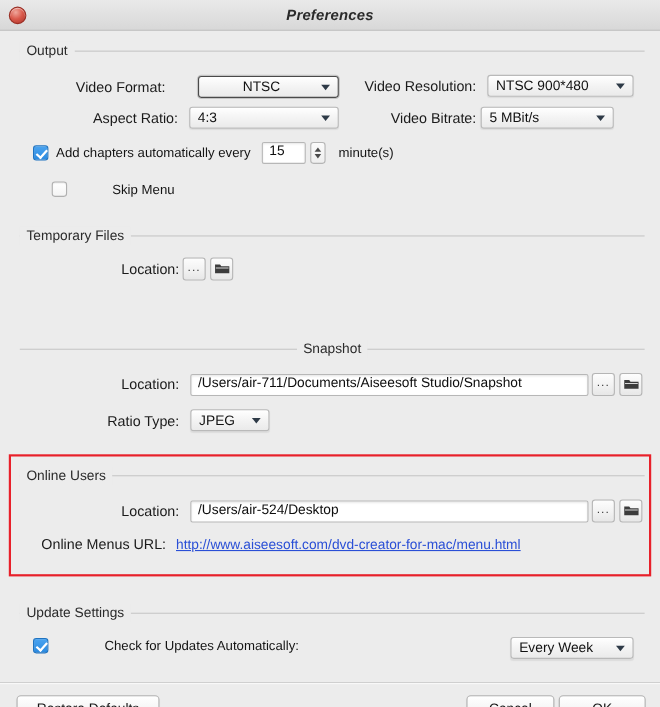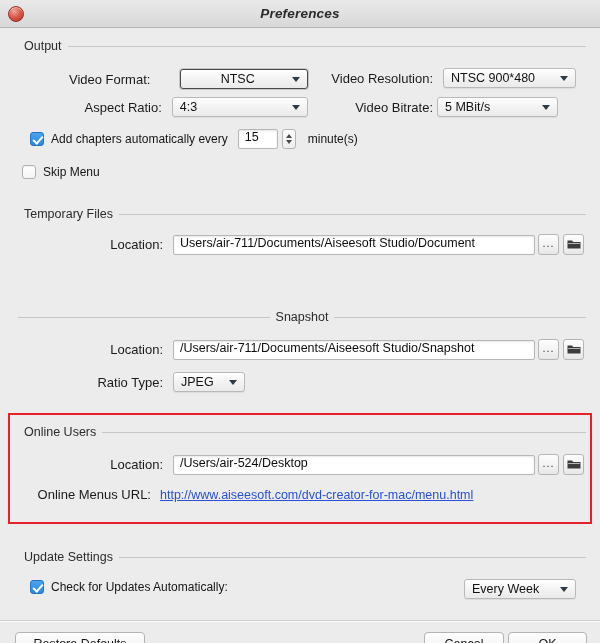--- a/index.html
+++ b/index.html
@@ -269,35 +269,32 @@
     <div class="textfield" style="width:40px; margin-left:10px;">
       <span>15</span>
     </div>
     <div class="stepper" style="margin-left:4px;">
       <span class="up"></span>
       <span class="dn"></span>
     </div>
     <span class="cblabel" style="margin-left:12px;">minute(s)</span>
   </div>
 
-  <div class="cbrow" style="top:137px; left:22px;">
+  <div class="cbrow" style="top:137px; left:47px;gap:34px;">
     <div class="cbox off"></div>
     <span class="cblabel">Skip Menu</span>
   </div>
 
   <div class="group" style="top:178px;">
     <div class="group-line"></div>
     <div class="group-title">Temporary Files</div>
   </div>
 
   <div class="row" style="top:206px; left:18px; right:14px;">
     <div class="lbl" style="width:145px;">Location:</div>
-    <div class="textfield" style="margin-left:10px; width:362px;">
-      <span>Users/air-711/Documents/Aiseesoft Studio/Document</span>
-    </div>
     <div class="sqbtn" style="margin-left:3px;">
       <span class="dots">...</span>
     </div>
     <div class="sqbtn" style="margin-left:4px;">
       <span>
         <svg class="folder-ico" width="14" height="11" viewBox="0 0 14 11">
           <path d="M0.5 1.5 L5 1.5 L6.2 3 L13.5 3 L13.5 9.5 L0.5 9.5 Z" fill="#3c3c3c"></path>
           <path d="M1.2 4.2 L12.8 4.2 L12.8 5 L1.2 5 Z" fill="#d8d8d8"></path>
         </svg>
       </span>
@@ -364,21 +361,21 @@
   <div class="row" style="top:459px; left:18px;">
     <div class="lbl" style="width:133px;">Online Menus URL:</div>
     <span class="link" style="margin-left:9px;">http://www.aiseesoft.com/dvd-creator-for-mac/menu.html</span>
   </div>
 
   <div class="group" style="top:521px;">
     <div class="group-line"></div>
     <div class="group-title">Update Settings</div>
   </div>
 
-  <div class="cbrow" style="top:552px; left:30px;">
+  <div class="cbrow" style="top:552px; left:30px;gap:44px;">
     <div class="cbox on"></div>
     <span class="cblabel">Check for Updates Automatically:</span>
   </div>
 
   <div class="row" style="top:551px; left:464px;justify-content:center;">
     <div class="popup" style="width:112px;">
       <span>Every Week</span>
       <span class="caret"></span>
     </div>
   </div>

